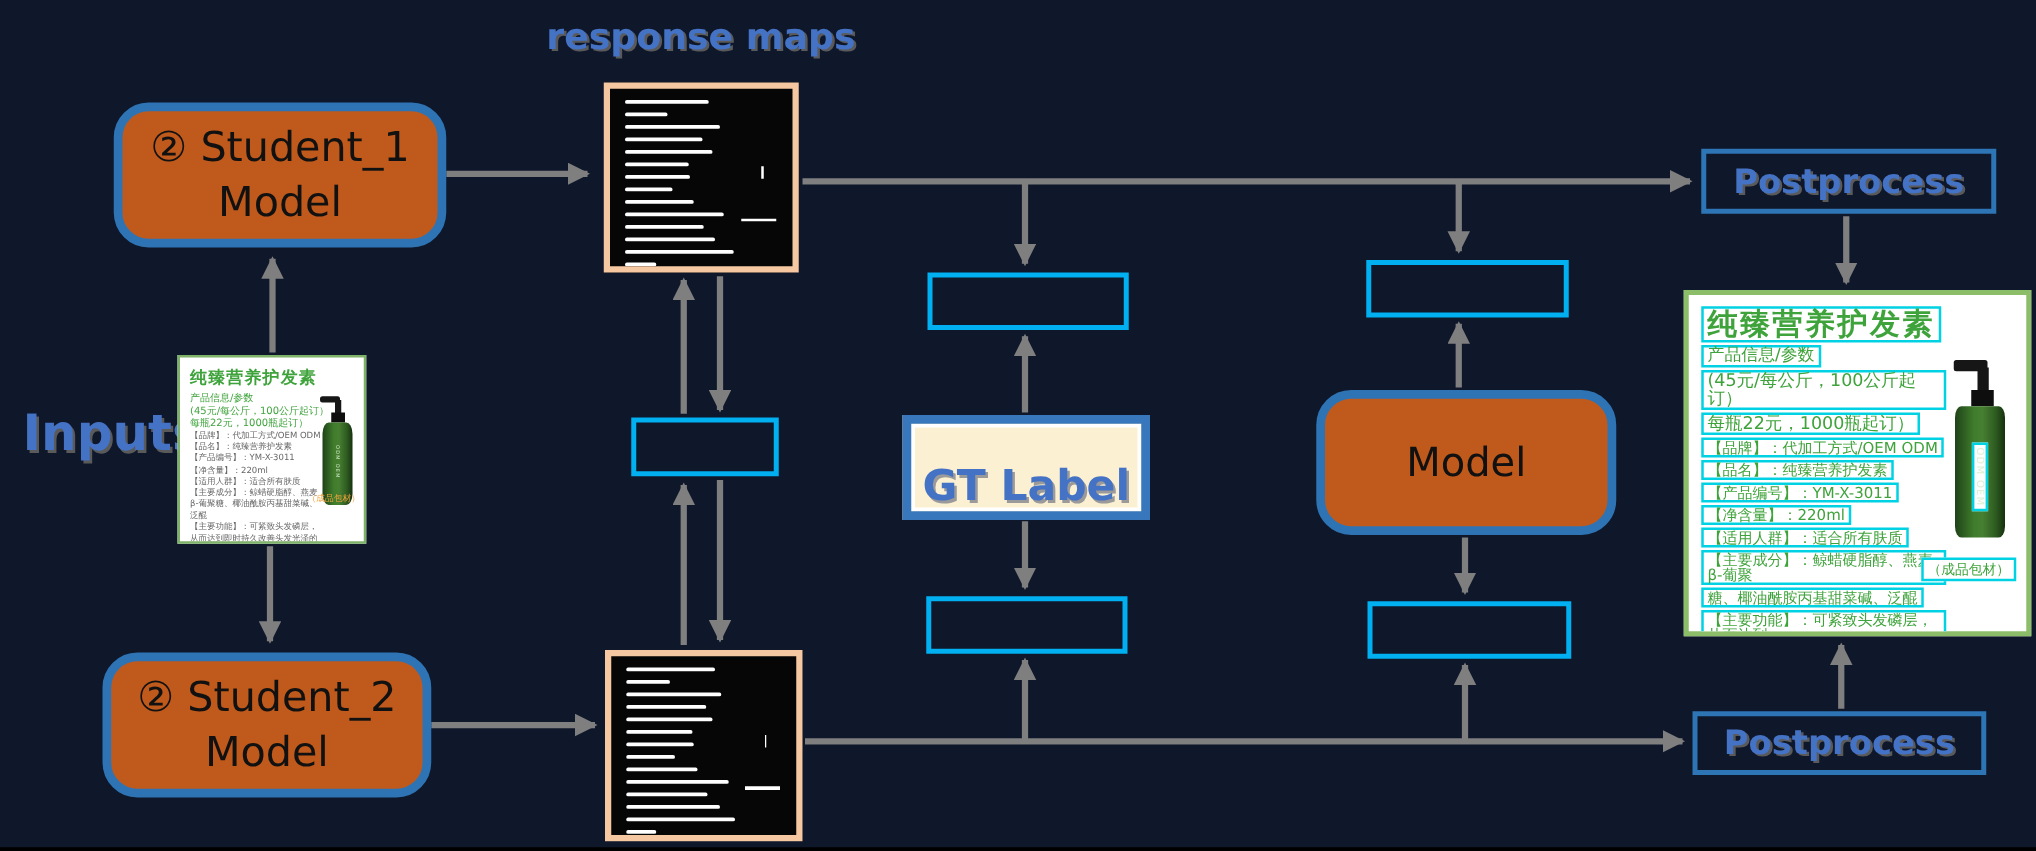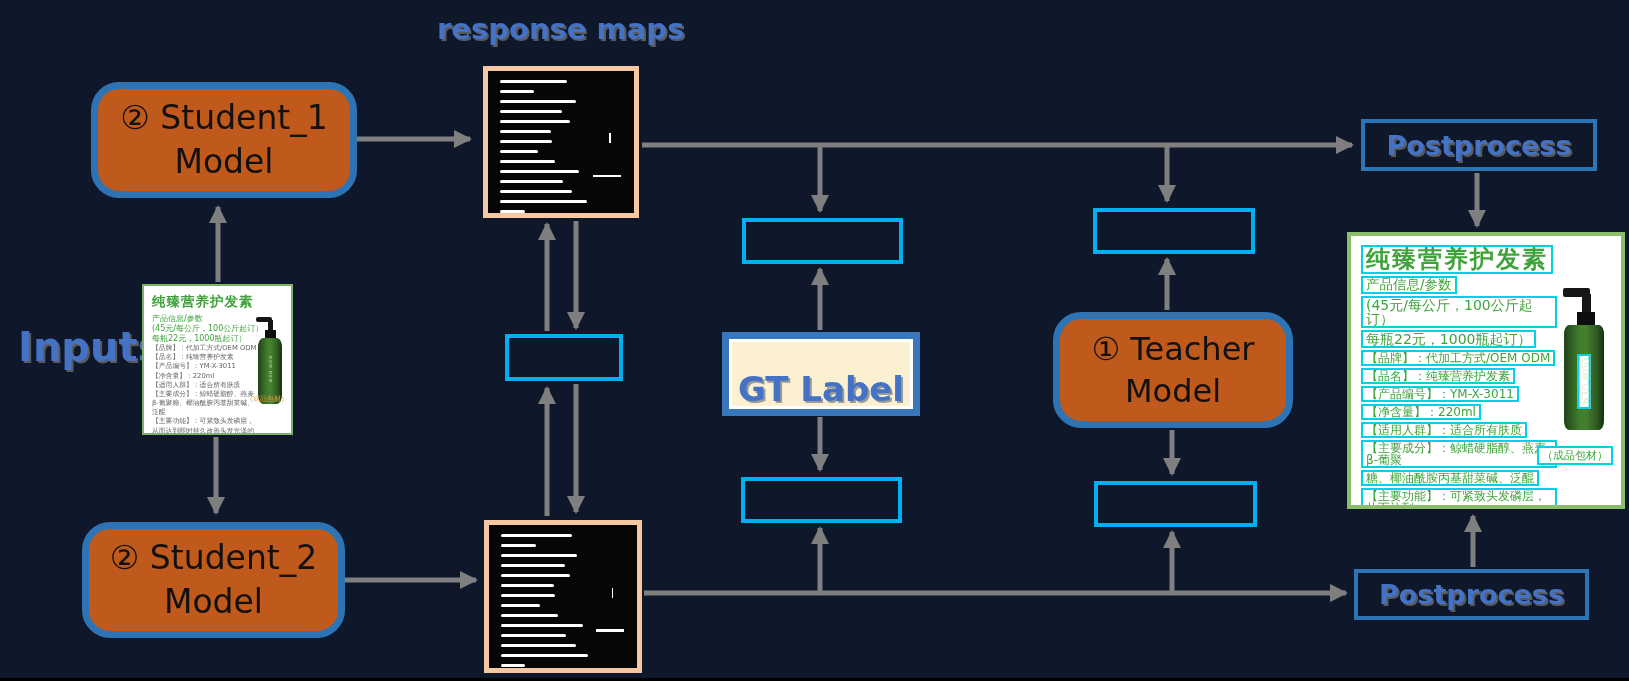--- a/index.html
+++ b/index.html
@@ -105,21 +105,20 @@
 
   <div class="abs node" style="left:91px;top:82px;width:266px;height:116px;text-align:center;">
     <span>② Student_1</span>
     <span>Model</span>
   </div>
   <div class="abs node" style="left:82px;top:522px;width:263px;height:116px;text-align:right;">
     <span>② Student_2</span>
     <span>Model</span>
   </div>
   <div class="abs node" style="left:1053px;top:312px;width:240px;height:116px;font-size:32px;">
-    <span>① Teacher</span>
     <span>Model</span>
   </div>
 
   <div class="abs gt" style="left:722px;top:332px;width:198px;height:84px;align-items:flex-end;">
     <span class="blue-label" style="text-shadow:2px 2px 0 #9a9a9a;">GT Label</span>
   </div>
 
   <div class="abs loss-box" style="left:505px;top:334px;width:118px;height:47px;"></div>
   <div class="abs loss-box" style="left:742px;top:218px;width:161px;height:46px;"></div>
   <div class="abs loss-box" style="left:741px;top:477px;width:161px;height:46px;"></div>

